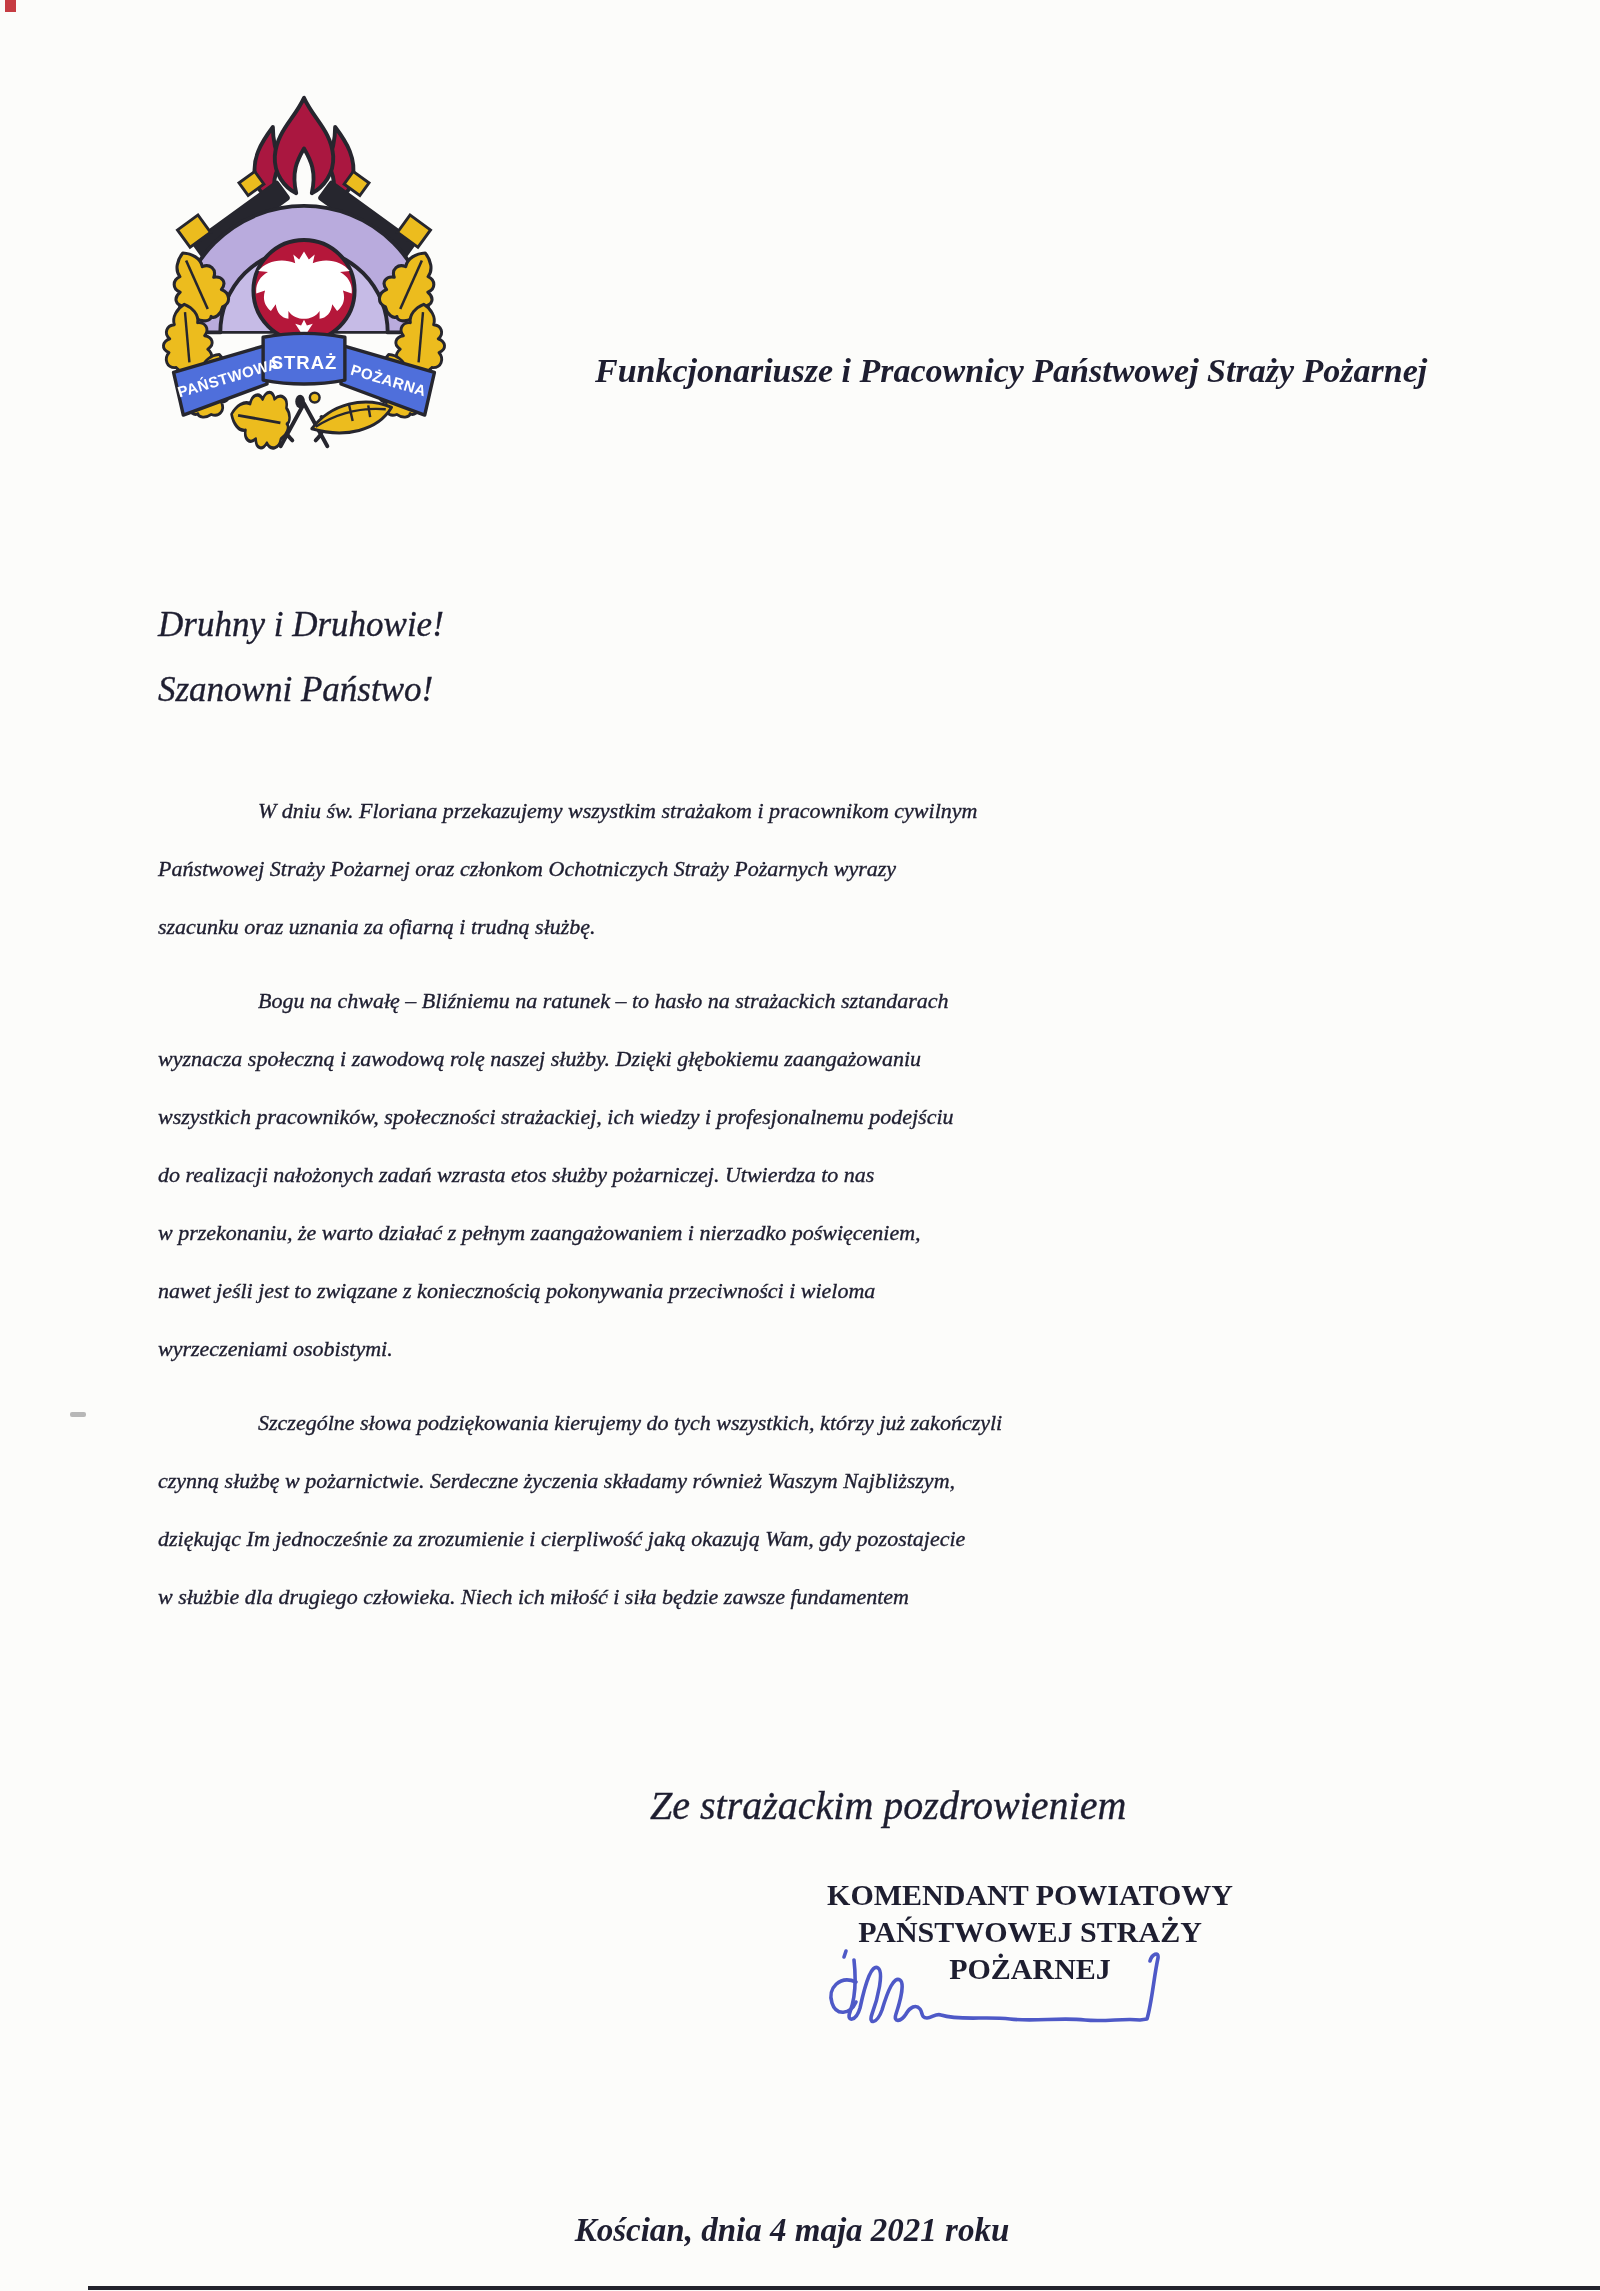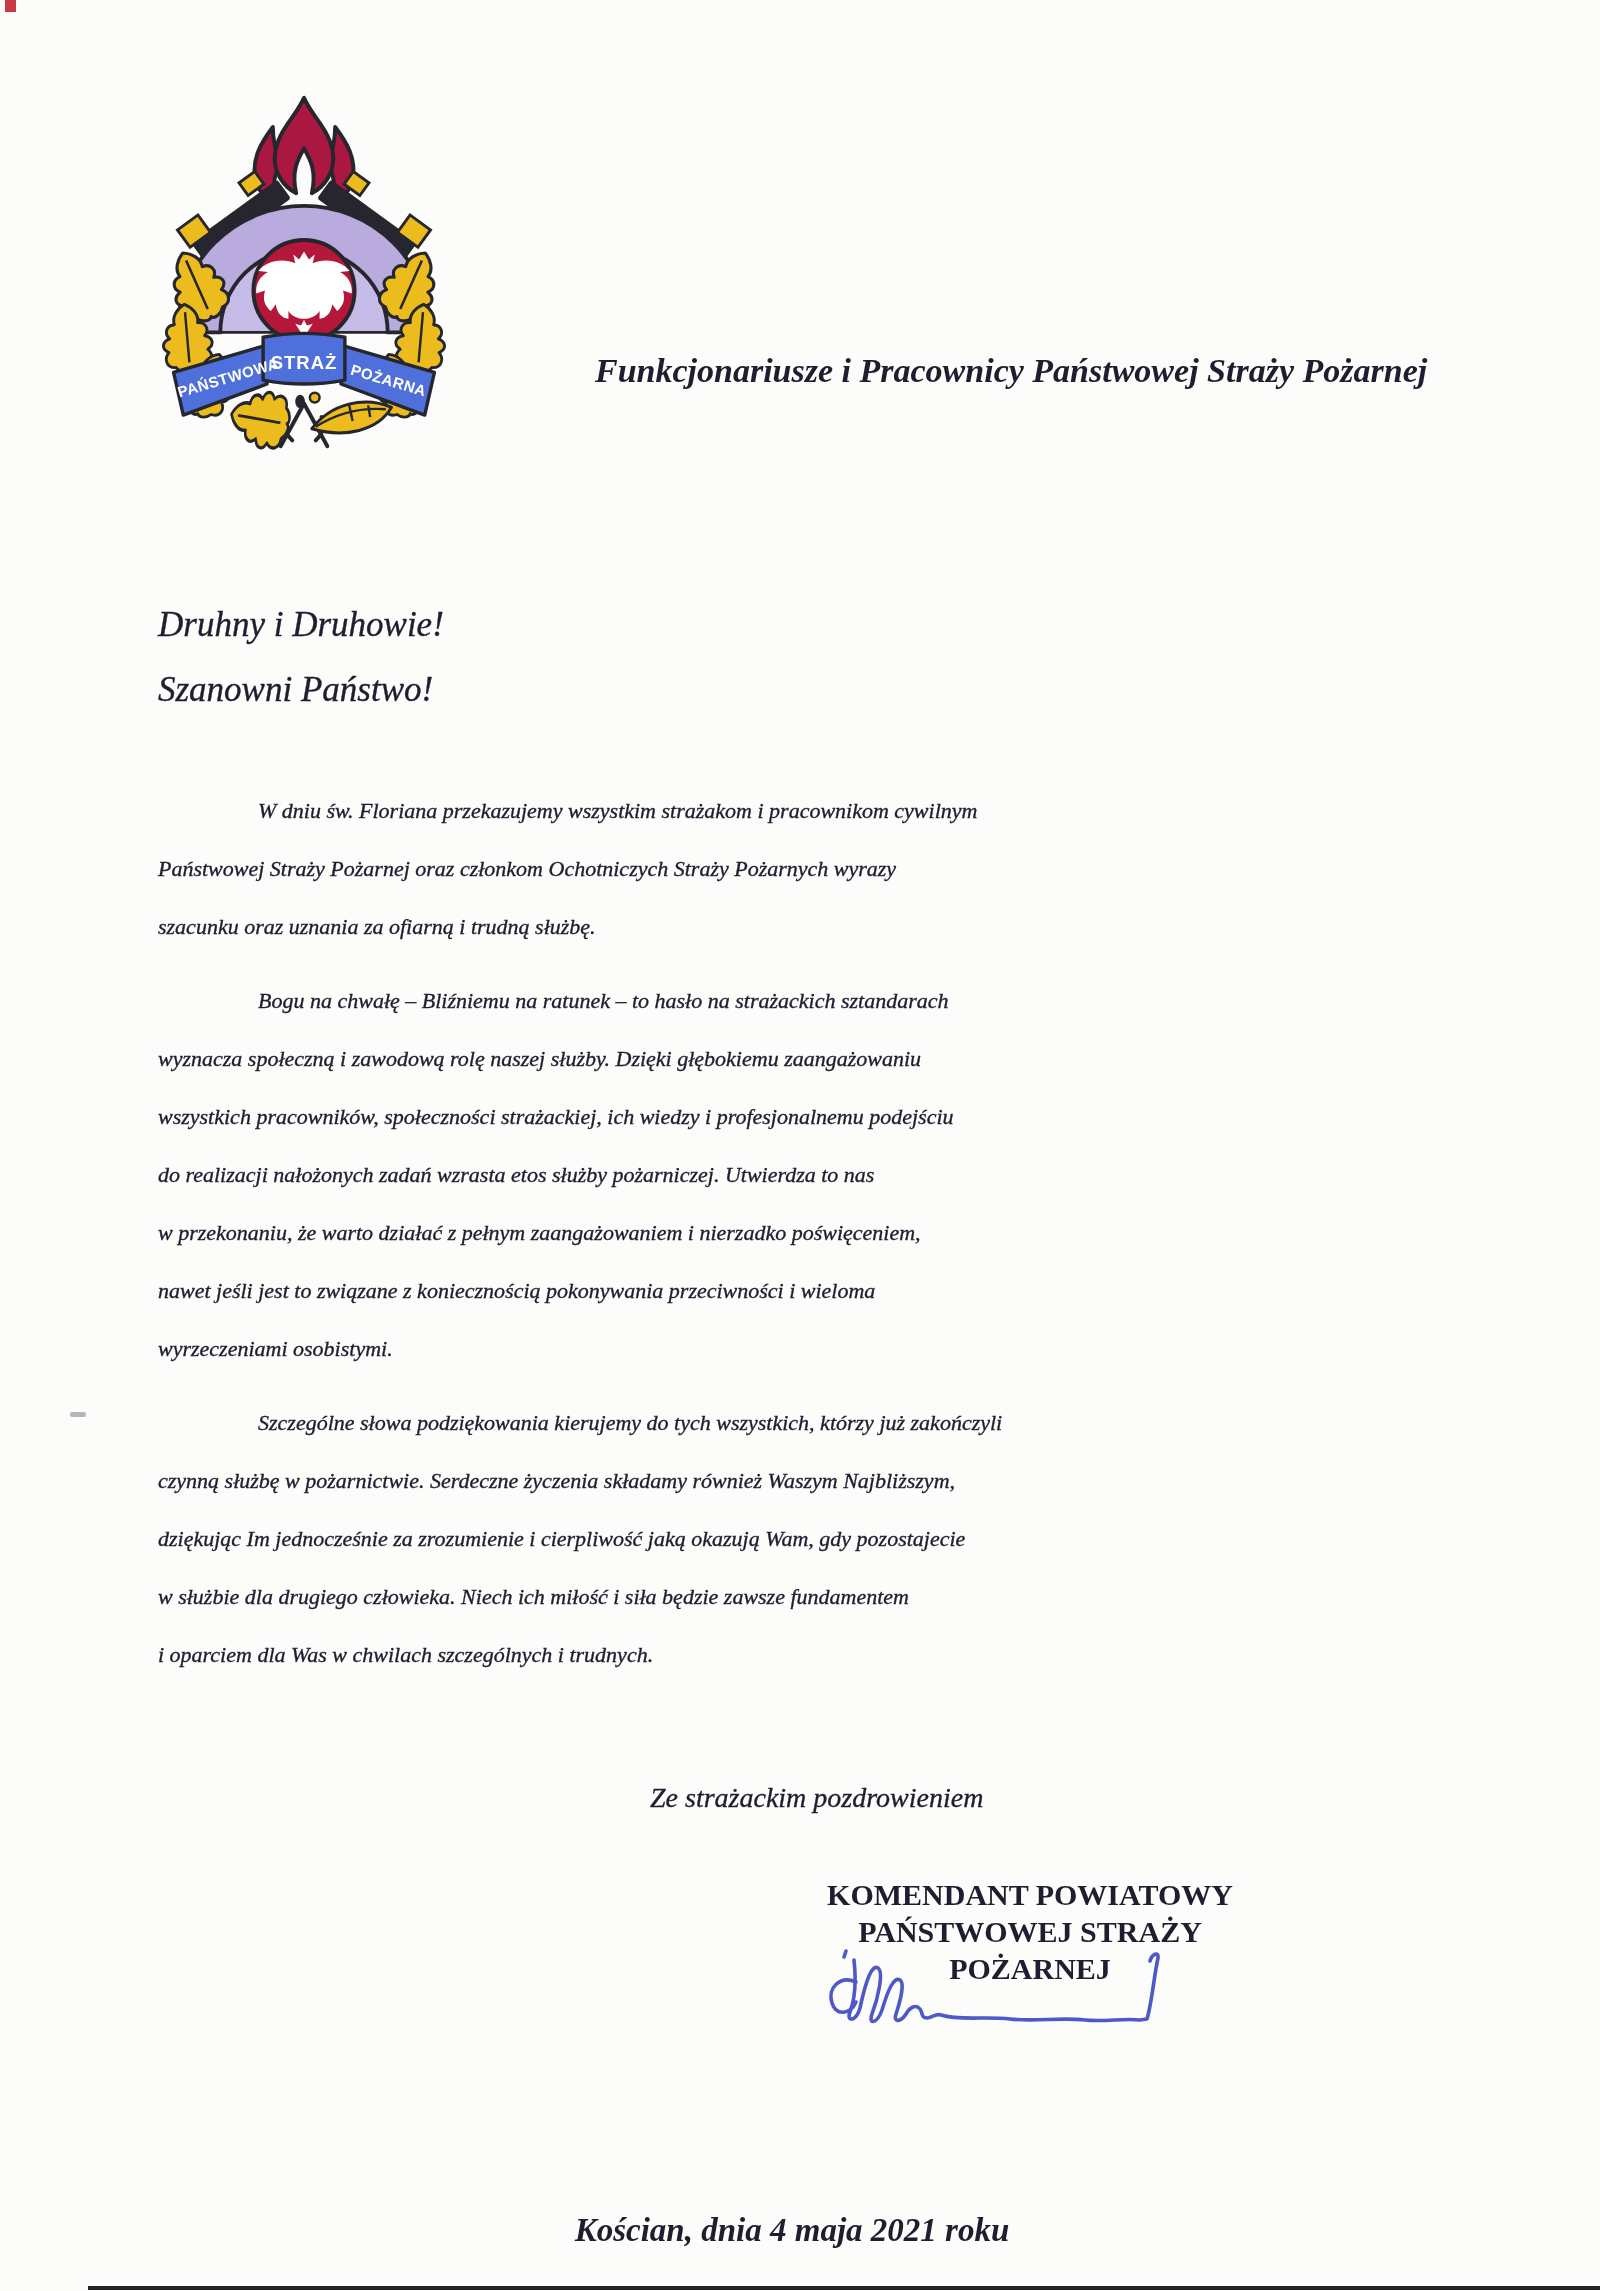--- a/index.html
+++ b/index.html
@@ -23,21 +23,21 @@
   
   .greeting{position:absolute;left:158px;top:592px;font-style:italic;font-size:35px;
     line-height:65px;white-space:nowrap;-webkit-text-stroke:0.35px currentColor;}
   
   .body-text{position:absolute;left:158px;top:782px;width:1278px;font-style:italic;
     font-size:22px;-webkit-text-stroke:0.35px currentColor;}
   .paragraph{margin:0 0 16px 0;}
   .para-line{height:58px;line-height:58px;white-space:nowrap;overflow:visible;}
   .para-line.indent{padding-left:100px;}
   
-  .closing{position:absolute;left:650px;top:1782px;font-style:italic;font-size:28px;
+  .closing{position:absolute;left:650px;top:1782px;font-style:italic;font-size:40px;
     white-space:nowrap;-webkit-text-stroke:0.35px currentColor;}
   
   .sig-title{position:absolute;left:780px;top:1876px;width:500px;text-align:center;
     font-weight:bold;font-size:30px;line-height:37px;}
   .sig-svg{position:absolute;left:810px;top:1942px;width:382px;height:90px;}
   .sig-name{position:absolute;left:780px;top:2026px;width:500px;text-align:center;
     font-weight:bold;font-size:28px;}
   
   .dateline{position:absolute;left:0;top:2212px;width:1600px;text-align:center;
     font-style:italic;font-weight:bold;font-size:33px;transform:translateX(-8px);}
@@ -137,21 +137,20 @@
         <div class="para-line" style="word-spacing: 0px;">do realizacji nałożonych zadań wzrasta etos służby pożarniczej. Utwierdza to nas</div>
         <div class="para-line" style="word-spacing: 0px;">w przekonaniu, że warto działać z pełnym zaangażowaniem i nierzadko poświęceniem,</div>
         <div class="para-line" style="word-spacing: 0px;">nawet jeśli jest to związane z koniecznością pokonywania przeciwności i wieloma</div>
         <div class="para-line last">wyrzeczeniami osobistymi.</div>
       </div>
     <div class="paragraph">
         <div class="para-line indent" style="word-spacing: 0px;">Szczególne słowa podziękowania kierujemy do tych wszystkich, którzy już zakończyli</div>
         <div class="para-line" style="word-spacing: 0px;">czynną służbę w pożarnictwie. Serdeczne życzenia składamy również Waszym Najbliższym,</div>
         <div class="para-line" style="word-spacing: 0px;">dziękując Im jednocześnie za zrozumienie i cierpliwość jaką okazują Wam, gdy pozostajecie</div>
         <div class="para-line" style="word-spacing: 0px;">w służbie dla drugiego człowieka. Niech ich miłość i siła będzie zawsze fundamentem</div>
-        <div class="para-line last">i oparciem dla Was w chwilach szczególnych i trudnych.</div>
       </div>
   </div>
 
   <div class="closing">Ze strażackim pozdrowieniem</div>
 
   <div class="sig-title">
     <div>KOMENDANT POWIATOWY</div>
     <div>PAŃSTWOWEJ STRAŻY POŻARNEJ</div>
   </div>
 

